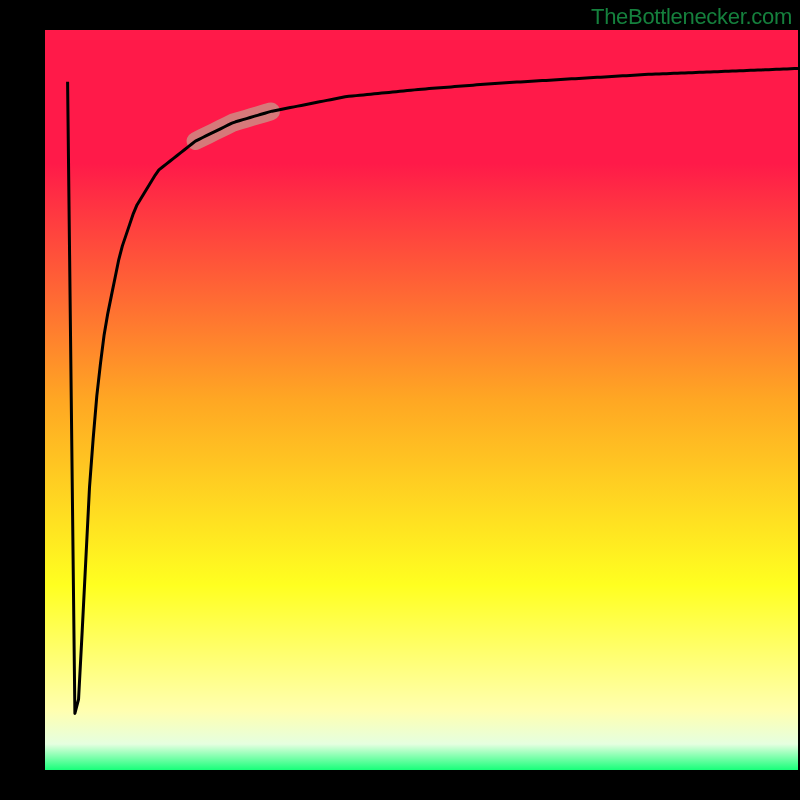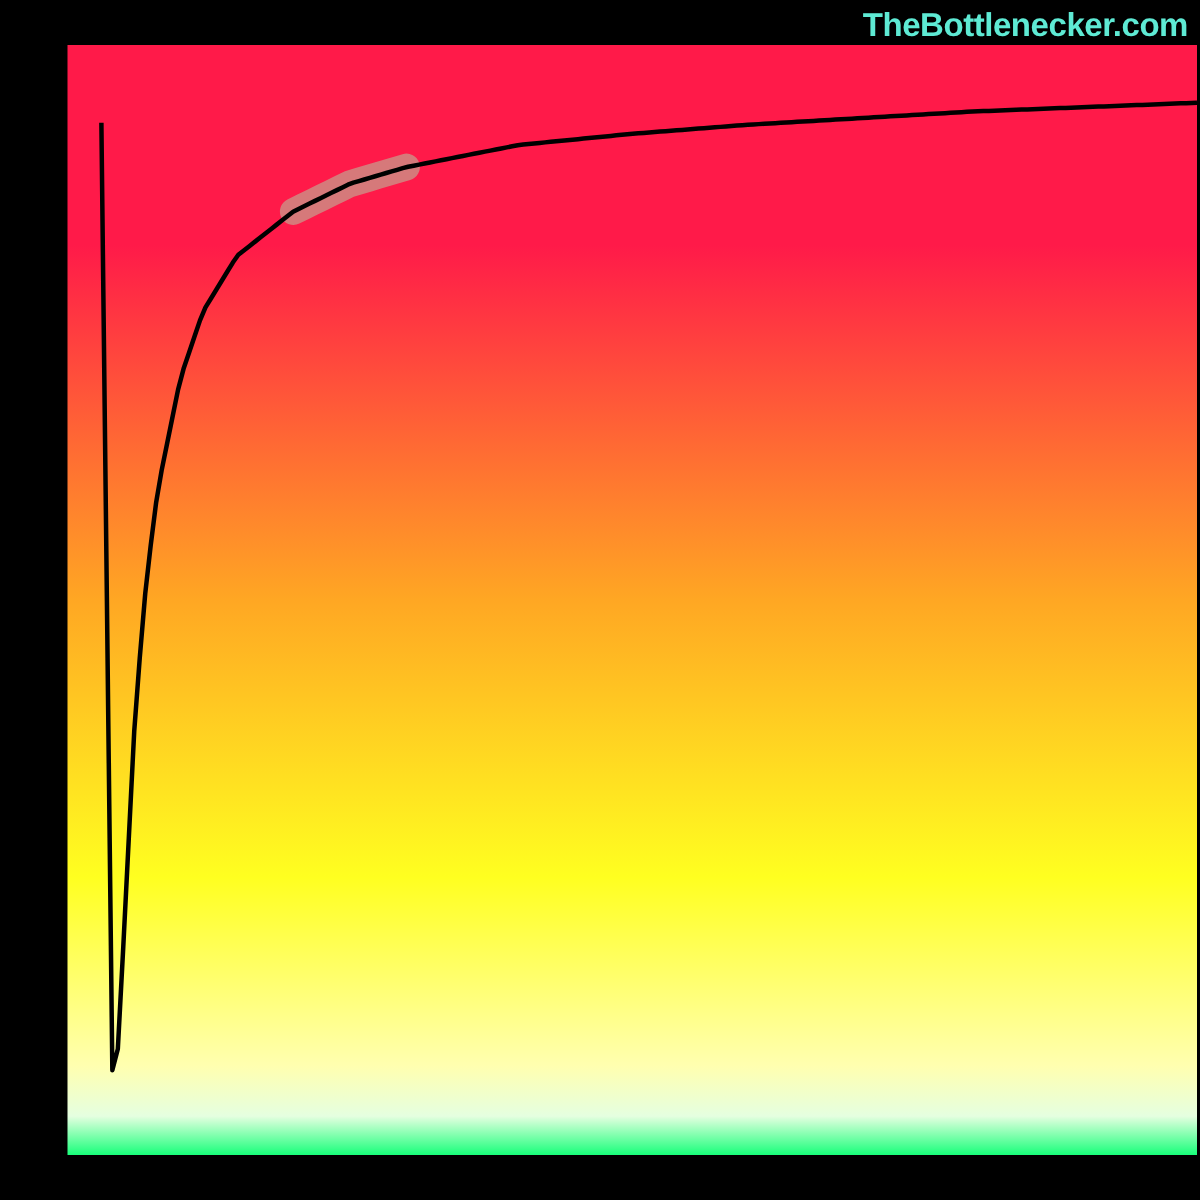--- a/index.html
+++ b/index.html
@@ -15,23 +15,23 @@
     position: absolute;
     top: 0;
     left: 0;
     width: 800px;
     height: 800px;
   }
   .watermark {
     position: absolute;
     top: 4px;
     right: 8px;
-    color: #5eead4;
+    color: #15803d;
     font-size: 22px;
-    font-weight: 700;
+    font-weight: 400;
     letter-spacing: -0.3px;
   }
   svg {
     display: block;
   }
 </style>
 </head>
 <body>
 
 <div class="chart-wrapper">

